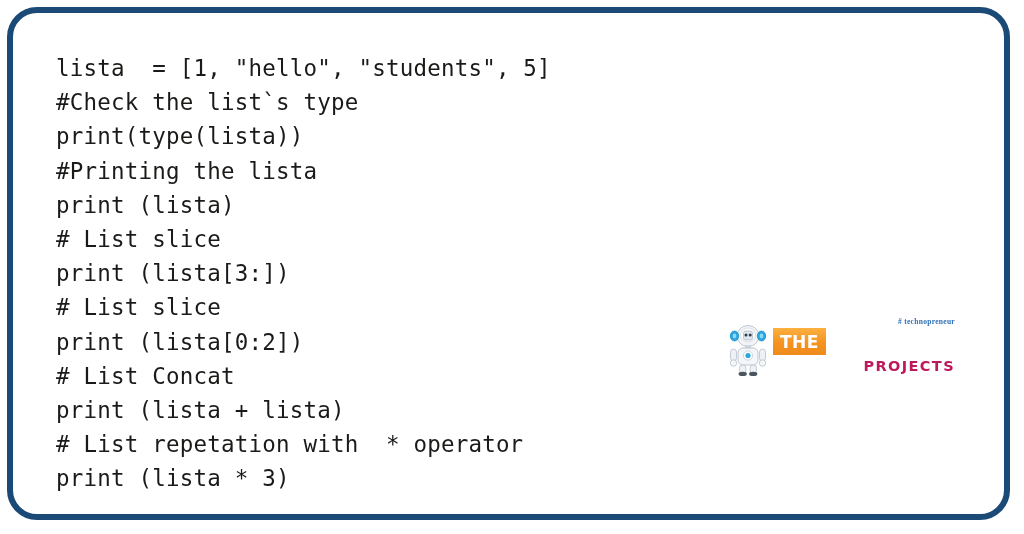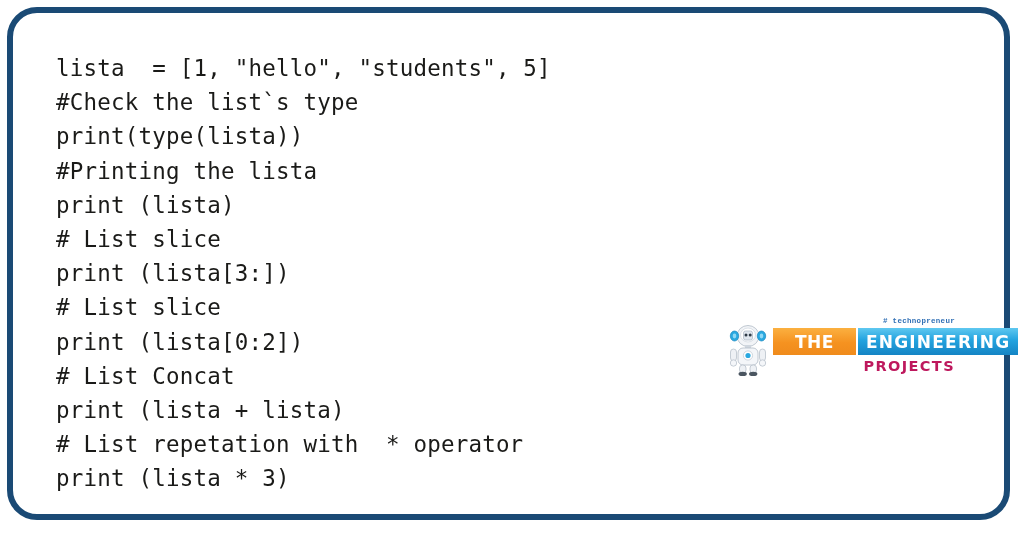--- a/index.html
+++ b/index.html
@@ -70,21 +70,21 @@
     position: absolute;
     left: 46px;
     top: 0px;
     width: 182px;
     height: 64px;
   }
   .logo-tagline {
     position: absolute;
     right: 0px;
     top: 0px;
-    font-family: Liberation Mono, monospace;
+    font-family: Liberation Serif, serif;
     font-size: 7.5px;
     font-weight: bold;
     color: #2f6fb5;
     letter-spacing: 0.3px;
     white-space: nowrap;
     line-height: 11px;
     text-align: center;
   }
   .logo-bars {
     position: absolute;
@@ -97,21 +97,21 @@
   .logo-the {
     background: linear-gradient(180deg, #fbb040 0%, #f59220 55%, #ef8b1c 100%);
     color: #ffffff;
     font-family: "DejaVu Sans", sans-serif;
     font-weight: bold;
     font-size: 17px;
     letter-spacing: 0.5px;
     display: flex;
     align-items: center;
     justify-content: center;
-    padding: 0 22px;
+    padding: 0 7px;
   }
   .logo-engineering {
     background: linear-gradient(180deg, #5fc8f0 0%, #23a3df 45%, #1484c4 100%);
     color: #ffffff;
     font-family: "DejaVu Sans", sans-serif;
     font-weight: bold;
     font-size: 17px;
     letter-spacing: 1.2px;
     display: flex;
     align-items: center;
@@ -170,21 +170,20 @@
         <rect x="12.5" y="41" width="6.5" height="8" rx="3" fill="#eef1f5" stroke="#b9c2cc" stroke-width="0.8"></rect>
         <rect x="23" y="41" width="6.5" height="8" rx="3" fill="#eef1f5" stroke="#b9c2cc" stroke-width="0.8"></rect>
         <ellipse cx="15.7" cy="50" rx="4.2" ry="2.2" fill="#4a5560"></ellipse>
         <ellipse cx="26.2" cy="50" rx="4.2" ry="2.2" fill="#4a5560"></ellipse>
       </svg>
 
       <div class="logo-right">
         <div class="logo-tagline"># technopreneur</div>
         <div class="logo-bars">
           <div class="logo-the">THE</div>
-          <div class="logo-engineering">ENGINEERING</div>
         </div>
         <div class="logo-projects">PROJECTS</div>
       </div>
 
     </div>
 
   </div>
 </div>
 
 </body></html>

